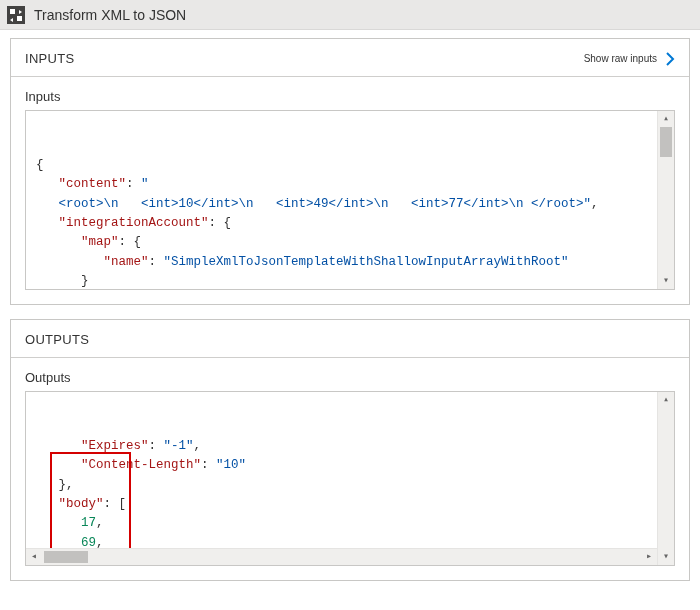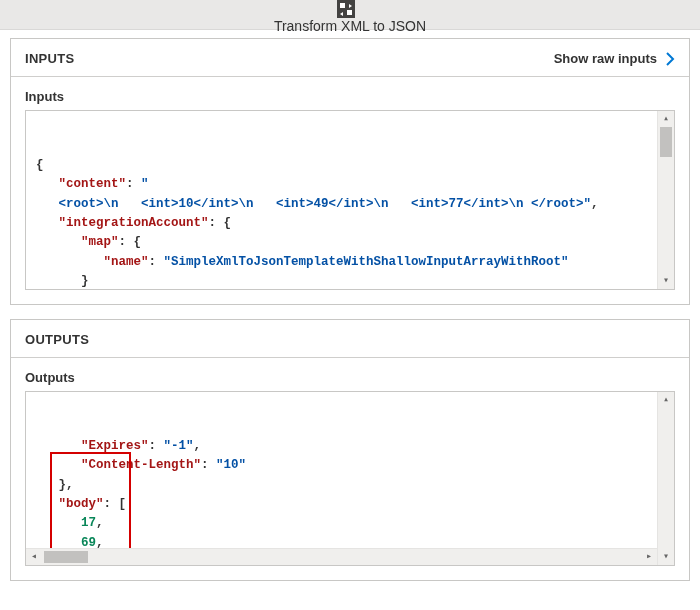--- a/index.html
+++ b/index.html
@@ -12,54 +12,52 @@
     overflow: hidden;
     color: #333;
   }
   .title-bar {
     background: #e9e8e7;
     height: 30px;
     display: flex;
     align-items: center;
     padding: 0 6px;
     border-bottom: 1px solid #d9d8d7;
-    flex-direction: column;
   }
   .title-icon {
     width: 20px; height: 20px;
     display: flex; align-items: center; justify-content: center;
     margin-right: 8px;
   }
   .title-text { font-size: 14px; color: #333; }
   .container {
     padding: 8px 10px;
   }
   .panel {
     border: 1px solid #c8c7c5;
     margin-bottom: 14px;
     background: #fff;
-    font-weight: bold;
   }
   .panel-header {
     display: flex;
     align-items: center;
     justify-content: space-between;
     padding: 12px 14px 10px 14px;
     border-bottom: 1px solid #cfcecc;
   }
   .panel-title {
     font-size: 13px;
     letter-spacing: 0.3px;
     color: #333;
   }
   .show-raw {
     display: flex;
     align-items: center;
     color: #333;
-    font-size: 13px;
+    font-size: 10px;
     cursor: pointer;
   }
   .chev-right {
     display: inline-block;
     margin-left: 8px;
     color: #0078d4;
   }
   .chev-right svg { display:block; }
   .panel-body { padding: 12px 14px 14px 14px; }
   .sub-label { font-size: 13px; margin-bottom: 6px; color: #333; }

